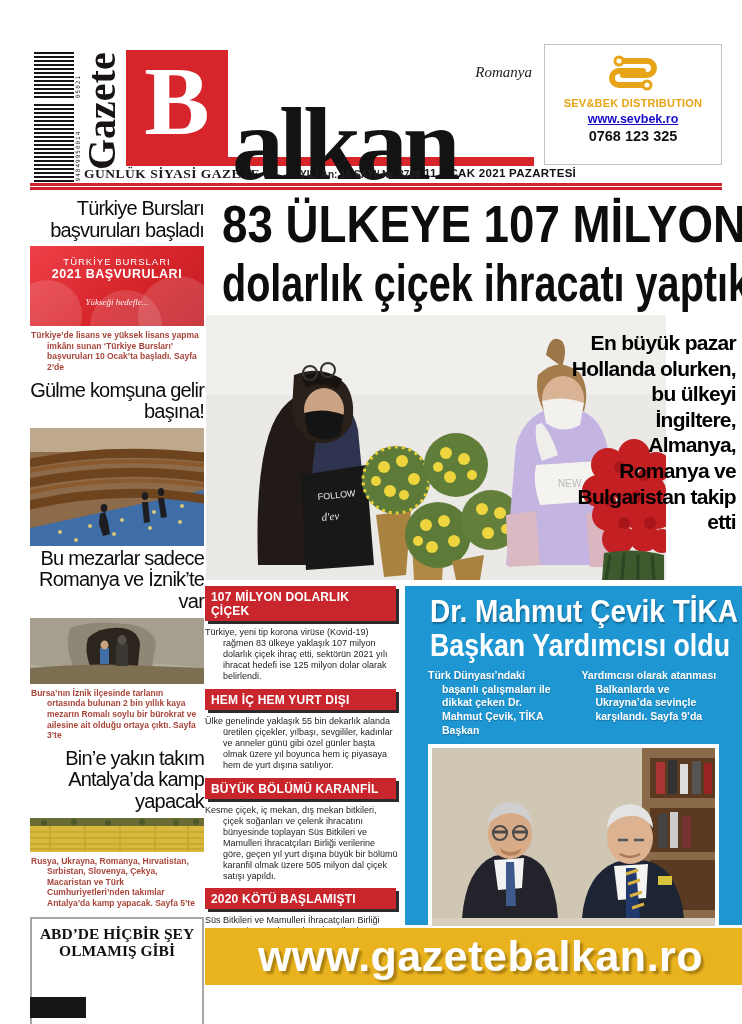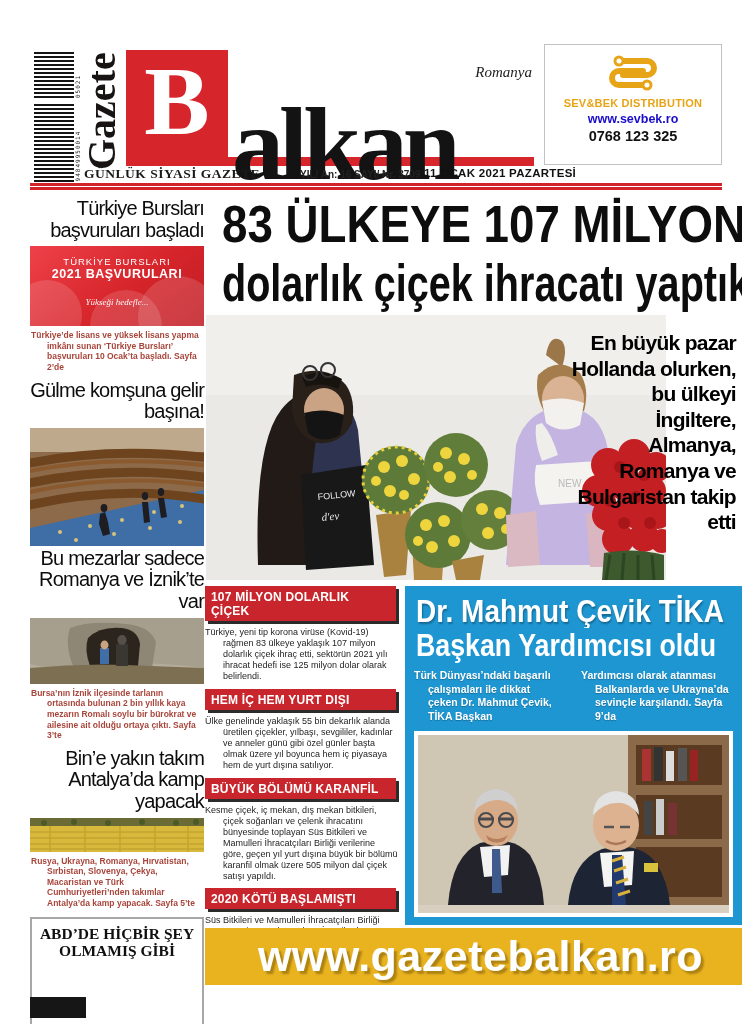--- a/index.html
+++ b/index.html
@@ -20,21 +20,21 @@
         letter-spacing:-5px;color:#131313;}
   .romanya{font-family:"Liberation Serif",serif;font-style:italic;font-size:15px;color:#222;text-align:right;}
   .redbar{background:#d6252b;}
   .tagline{font-family:"Liberation Serif",serif;font-weight:700;font-size:13.5px;color:#1a1a1a;letter-spacing:0.5px;}
   .issue{font-size:10px;font-weight:700;color:#222;}
   .mdate{font-size:11.5px;font-weight:800;color:#111;letter-spacing:0.3px;}
   .double-rule{background:linear-gradient(180deg,#d2232a 0 42%,#ffffff 42% 58%,#d2232a 58% 100%);}
 
   .sevbek{border:1px solid #c2c2c2;text-align:center;padding-top:6px;}
   .sevbek-name{color:#e8a417;font-weight:800;font-size:11px;letter-spacing:0.2px;margin-top:2px;}
-  .sevbek-url{color:#1a0dcc;font-weight:800;font-size:12.5px;margin-top:3px;cursor:pointer;}
+  .sevbek-url{color:#1a0dcc;font-weight:800;font-size:12.5px;text-decoration:underline;margin-top:3px;cursor:pointer;}
   .sevbek-phone{color:#111;font-weight:800;font-size:14.5px;margin-top:2px;}
 
   
   .side-note{font-weight:800;font-size:21px;line-height:1.22;text-align:right;color:#000000;letter-spacing:-0.7px;}
 
   
   .leftcol{left:30px;top:196px;width:174px;}
   .lc-title{font-weight:400;font-size:20px;line-height:1.08;text-align:right;letter-spacing:-0.8px;color:#0d0d0d;margin:2px 0 5px;}
   .lc-caption{font-weight:700;font-size:8.5px;line-height:1.25;color:#a8453b;
         padding-left:16px;text-indent:-16px;margin:4px 1px 7px;}
@@ -50,21 +50,21 @@
   .corner-mark{background:#161616;}
 
   
   .sections{left:205px;top:586px;width:197px;}
   .sec-banner{display:block;background:#c9252c;color:#fff;font-weight:800;font-size:12px;letter-spacing:0.2px;
         padding:4px 6px 3px;margin:0 6px 0 0;box-shadow:3px 3px 0 rgba(25,25,25,0.92);}
   .sec-body{font-size:9px;line-height:1.22;color:#1d1d1d;font-weight:500;margin:6px 4px 7px 0;
         padding-left:18px;text-indent:-18px;}
 
   
-  .tika{left:405px;top:586px;width:337px;height:339px;background:#1e96d2;padding:8px 9px;box-sizing:border-box;}
+  .tika{left:405px;top:586px;width:337px;height:339px;background:#1e96d2;padding:8px 23px;box-sizing:border-box;}
   .tika-cols{display:flex;gap:22px;margin-top:5px;color:#fff;}
   .tika-col{font-weight:700;font-size:10.5px;line-height:1.3;text-shadow:0 1px 1px rgba(0,0,0,0.25);
         padding-left:14px;text-indent:-14px;}
   .tika-frame{margin-top:7px;border:4px solid #ffffff;height:178px;overflow:hidden;background:#d8cfc0;}
 
   
   .footer-banner{left:205px;top:928px;width:537px;height:57px;background:#e9b320;display:flex;
         align-items:center;justify-content:center;cursor:pointer;padding-left:7px;}
   .footer-banner span{font-weight:800;font-size:43px;letter-spacing:0.5px;color:#ffffff;
         text-shadow:3px 3px 2px rgba(100,70,0,0.45);}

